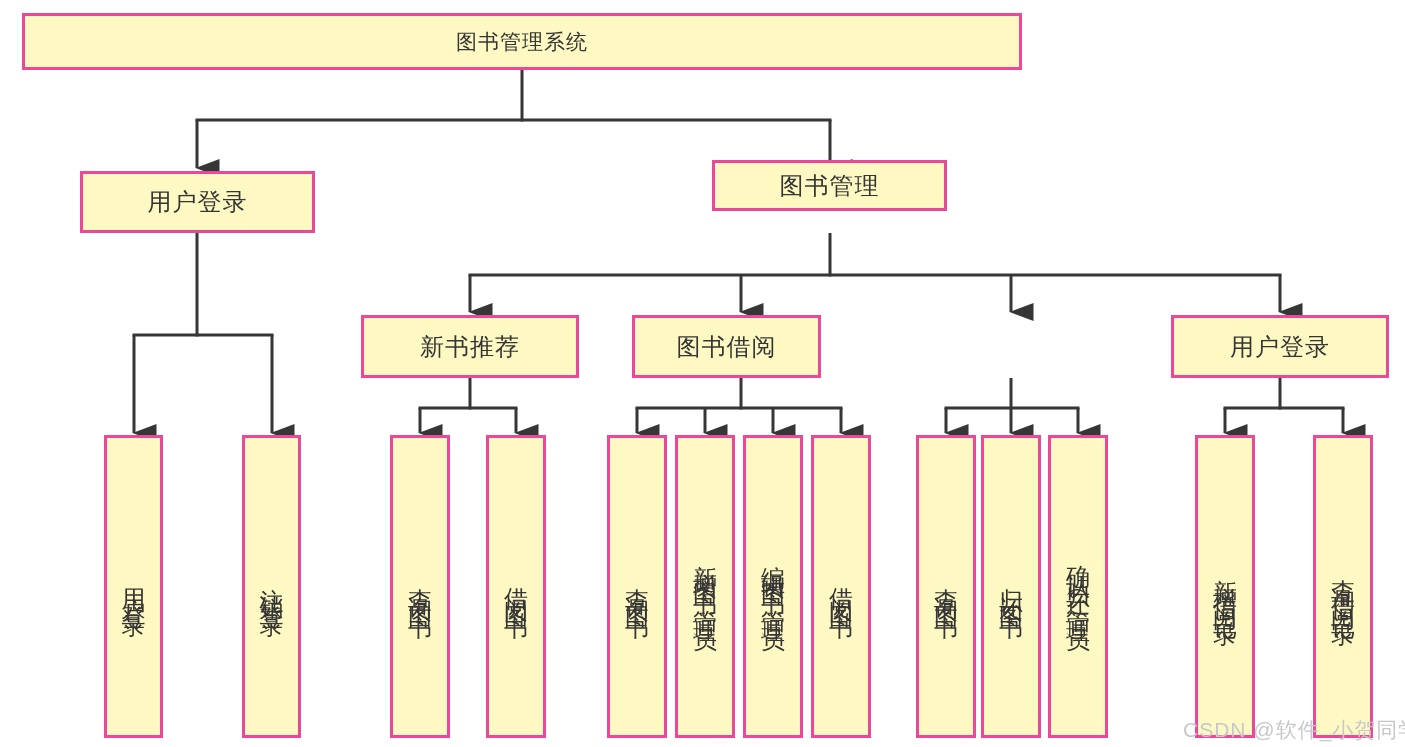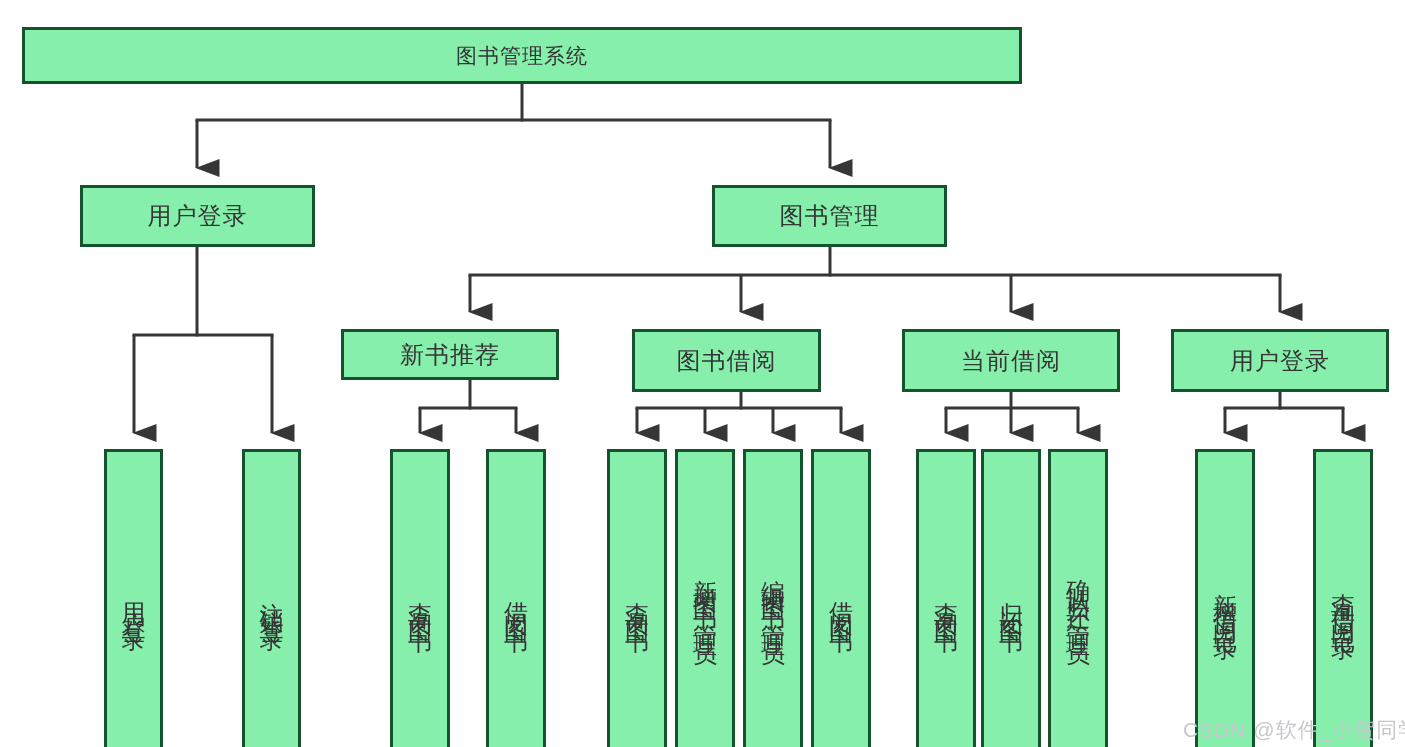--- a/index.html
+++ b/index.html
@@ -7,26 +7,25 @@
     position:relative;
     width:1405px;height:747px;
     background:#ffffff;
     font-family:"Liberation Sans","DejaVu Sans",sans-serif;
     overflow:hidden;
   }
   #connectors{position:absolute;left:0;top:0;}
   .box{
     position:absolute;
     box-sizing:border-box;
-    border:3px solid #14532d;
-    background:#86efac;
+    border:3px solid #ec4899;
+    background:#fef9c3;
     display:flex;
     align-items:center;
     justify-content:center;
-    margin-top:14px;
   }
   .box span{
     color:#353535;
     font-size:24px;
     letter-spacing:1px;
     white-space:nowrap;
   }
   .box.root span{font-size:21px;}
   .box.vtext span{
     writing-mode:vertical-rl;
@@ -100,32 +99,29 @@
     </g>
   </svg>
 
   <div class="box root" style="left:22px;top:13px;width:1000px;height:57px">
     <span>图书管理系统</span>
   </div>
 
   <div class="box" style="left:80px;top:171px;width:235px;height:62px">
     <span>用户登录</span>
   </div>
-  <div class="box" style="left:712px;top:171px;width:235px;height:62px">
+  <div class="box" style="left:712px;top:160px;width:235px;height:51px">
     <span>图书管理</span>
   </div>
 
-  <div class="box" style="left:341px;top:315px;width:218px;height:51px">
+  <div class="box" style="left:361px;top:315px;width:218px;height:63px">
     <span>新书推荐</span>
   </div>
   <div class="box" style="left:632px;top:315px;width:189px;height:63px">
     <span>图书借阅</span>
-  </div>
-  <div class="box" style="left:902px;top:315px;width:218px;height:63px">
-    <span>当前借阅</span>
   </div>
   <div class="box" style="left:1171px;top:315px;width:218px;height:63px">
     <span>用户登录</span>
   </div>
 
   <div class="box vtext" style="left:104px;top:435px;width:59px;height:303px">
     <span>用户登录</span>
   </div>
   <div class="box vtext" style="left:242px;top:435px;width:59px;height:303px">
     <span>注销登录</span>

